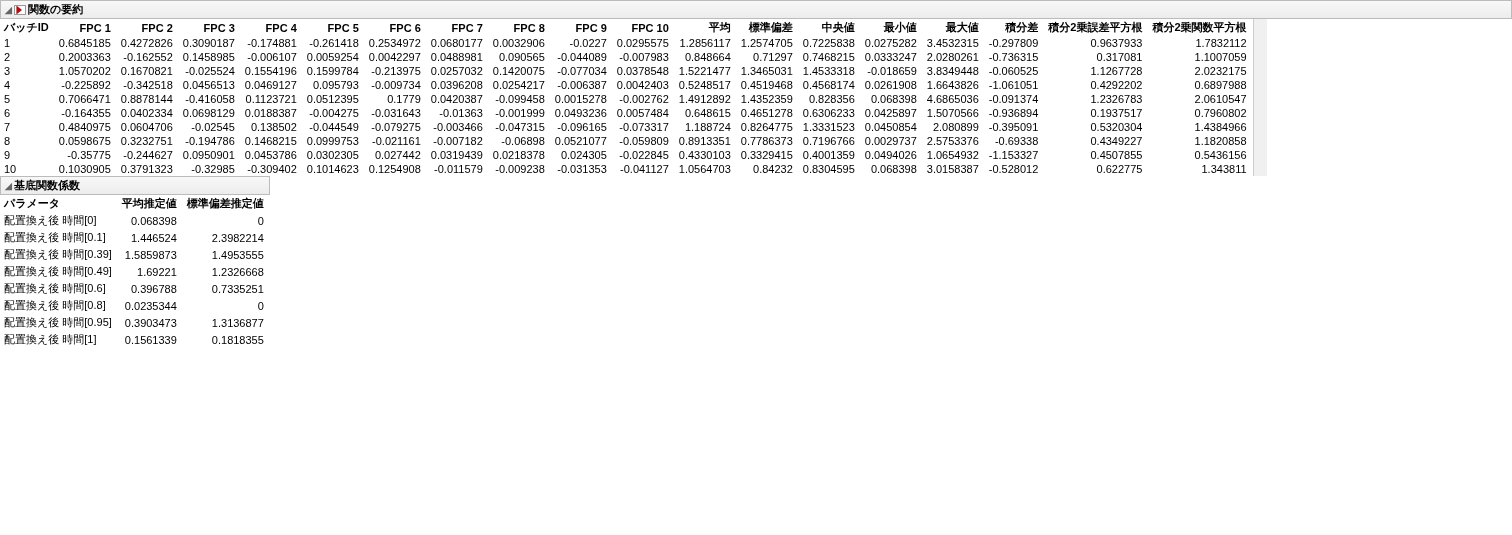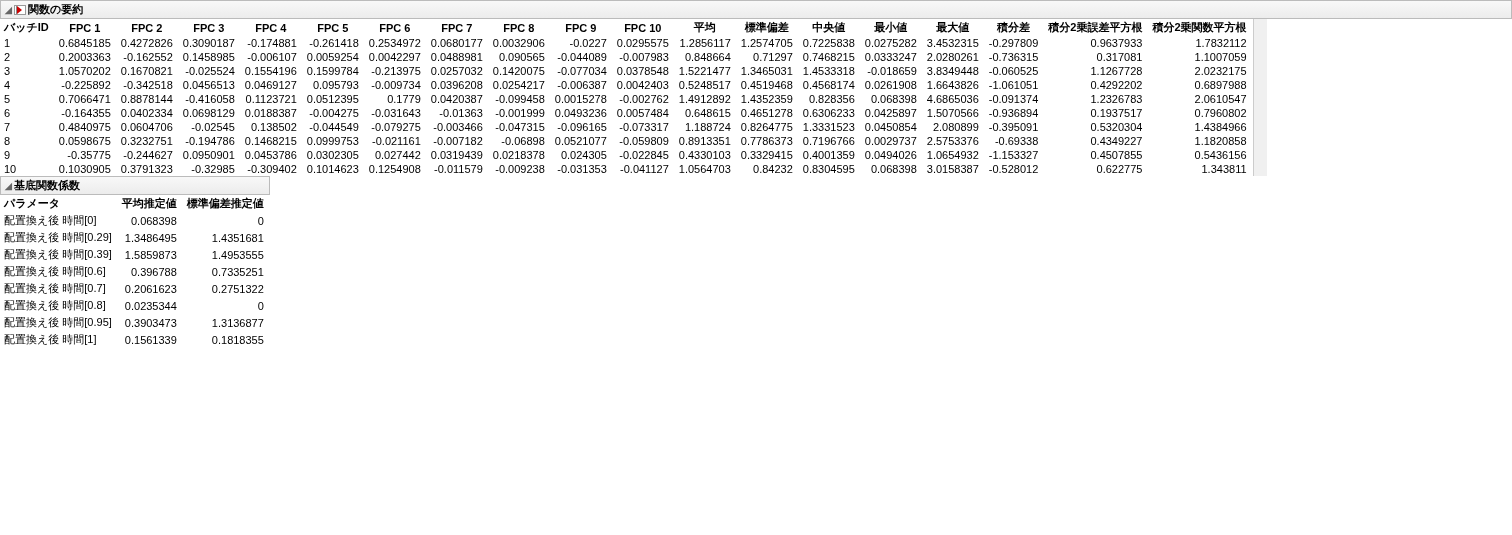--- a/index.html
+++ b/index.html
@@ -43,21 +43,21 @@
     cursor: pointer;
     background: #fff;
   }
   table {
     border-collapse: collapse;
     font-size: 11px;
   }
   th {
     font-weight: bold;
     padding: 1px 6px 1px 4px;
-    text-align: center;
+    text-align: right;
     white-space: nowrap;
   }
   th.lefthdr { text-align: left; }
   td {
     padding: 1px 6px 1px 4px;
     text-align: right;
     white-space: nowrap;
     font-variant-numeric: tabular-nums;
   }
   td.leftcell { text-align: left; }
@@ -351,40 +351,40 @@
           <th>標準偏差推定値</th>
         </tr>
       </thead>
     <tbody id="basis-body">
         <tr>
           <td class="leftcell">配置換え後 時間[0]</td>
           <td>0.068398</td>
           <td>0</td>
         </tr>
         <tr>
-          <td class="leftcell">配置換え後 時間[0.29]</td>
-          <td>1.3486495</td>
-          <td>1.4351681</td>
+          <td class="leftcell">配置換え後 時間[0.1]</td>
+          <td>1.446524</td>
+          <td>2.3982214</td>
         </tr>
         <tr>
           <td class="leftcell">配置換え後 時間[0.39]</td>
           <td>1.5859873</td>
           <td>1.4953555</td>
         </tr>
         <tr>
+          <td class="leftcell">配置換え後 時間[0.49]</td>
+          <td>1.69221</td>
+          <td>1.2326668</td>
+        </tr>
+        <tr>
           <td class="leftcell">配置換え後 時間[0.6]</td>
           <td>0.396788</td>
           <td>0.7335251</td>
         </tr>
         <tr>
-          <td class="leftcell">配置換え後 時間[0.7]</td>
-          <td>0.2061623</td>
-          <td>0.2751322</td>
-        </tr>
-        <tr>
           <td class="leftcell">配置換え後 時間[0.8]</td>
           <td>0.0235344</td>
           <td>0</td>
         </tr>
         <tr>
           <td class="leftcell">配置換え後 時間[0.95]</td>
           <td>0.3903473</td>
           <td>1.3136877</td>
         </tr>
         <tr>

